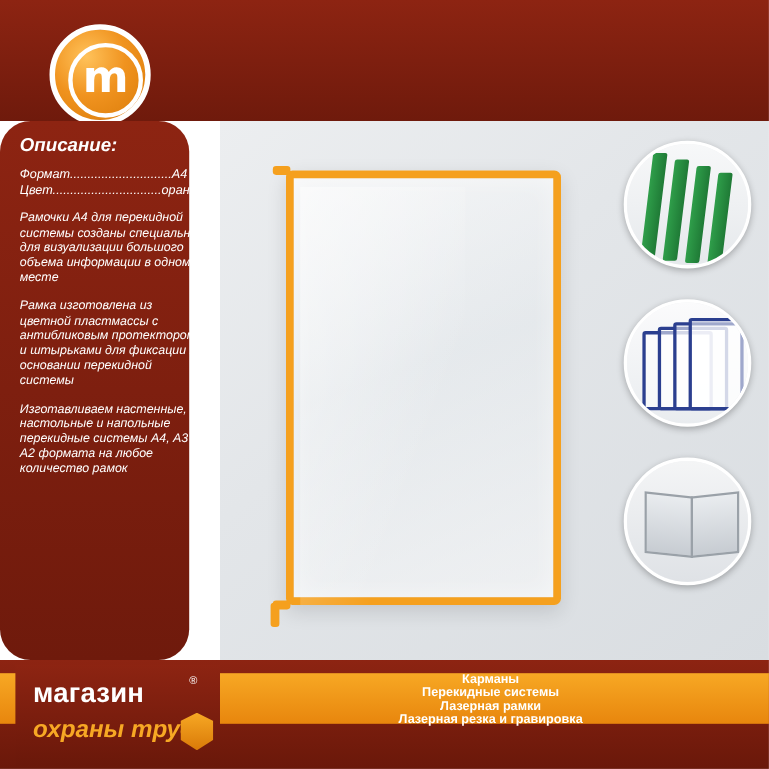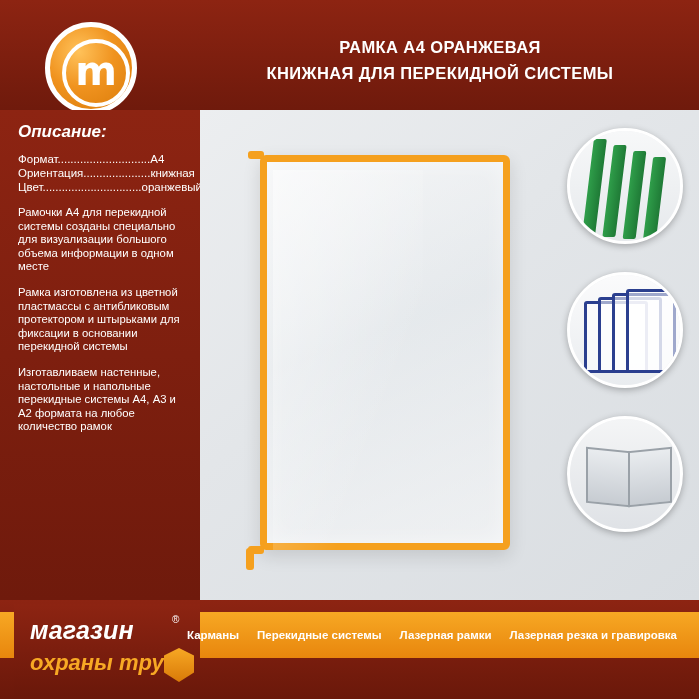--- a/index.html
+++ b/index.html
@@ -13,26 +13,26 @@
     color:#ffffff;font-weight:bold;font-size:16.5px;line-height:26px;letter-spacing:.4px;}
   .logo-wrap{position:absolute;left:45px;top:22px;width:100px;height:100px;}
   .logo-circle{position:absolute;left:0;top:0;width:92px;height:92px;border-radius:50%;
     background:radial-gradient(circle at 35% 30%,#ffc25a 0%,#f0931f 45%,#d97a08 100%);
     border:5px solid #ffffff;box-sizing:border-box;}
   .logo-inner{position:absolute;left:12px;top:12px;width:68px;height:68px;border-radius:50%;
     border:4px solid #fff;box-sizing:border-box;display:flex;align-items:center;justify-content:center;}
   .logo-letter{color:#ffffff;font-size:40px;font-weight:bold;font-family:"DejaVu Sans",sans-serif;line-height:1;margin-top:-4px;}
 
   
-  .left-col{position:absolute;left:0;top:110px;width:200px;height:490px;background:#7a1f10;
-    background:linear-gradient(180deg,#8d2412 0%,#6f1a0c 100%);}
+  .left-col{position:absolute;left:0;top:110px;width:172px;height:490px;background:#7a1f10;
+    background:linear-gradient(180deg,#8d2412 0%,#6f1a0c 100%);border-radius:28px;}
   .left-inner{position:absolute;left:18px;top:8px;width:168px;color:#ffffff;}
   .desc-title{font-style:italic;font-weight:bold;font-size:17px;color:#ffffff;margin:4px 0 10px 0;}
-  .spec-line{font-size:11.5px;line-height:14px;white-space:nowrap;}
-  .para{font-size:11.3px;line-height:13.6px;margin-top:12px;}
+  .spec-line{font-style:italic;font-size:11.5px;line-height:14px;white-space:nowrap;}
+  .para{font-style:italic;font-size:11.3px;line-height:13.6px;margin-top:12px;}
 
   
   .photo{position:absolute;left:200px;top:110px;width:499px;height:490px;
     background:linear-gradient(140deg,#eceef0 0%,#e3e6e9 40%,#d9dde1 100%);}
   .frame-wrap{position:absolute;left:60px;top:45px;width:250px;height:405px;}
   .frame-outer{position:absolute;left:0;top:0;width:250px;height:395px;border:7px solid #f5a01e;
     border-radius:6px;box-sizing:border-box;
     background:linear-gradient(160deg,rgba(255,255,255,.55) 0%,rgba(235,240,243,.35) 45%,rgba(255,255,255,.5) 100%);
     box-shadow:0 6px 18px rgba(0,0,0,.12), inset 0 0 22px rgba(255,255,255,.5);}
   .frame-sheen{position:absolute;left:6px;top:8px;width:150px;height:380px;
@@ -54,55 +54,50 @@
   .t3bg{position:absolute;inset:0;background:linear-gradient(180deg,#f4f5f6 0%,#dfe2e6 100%);}
   .grey-panel{position:absolute;background:linear-gradient(180deg,#e9ecef,#c7ccd2);border:2px solid #9aa1a8;}
 
   
   .footer{position:absolute;left:0;top:600px;width:699px;height:99px;background:#7a1f10;
     background:linear-gradient(180deg,#8d2412 0%,#6a180a 100%);}
   .footer-orange{position:absolute;left:0;top:612px;width:699px;height:46px;
     background:linear-gradient(180deg,#f7a824 0%,#e8860d 100%);}
   .shop-block{position:absolute;left:14px;top:604px;width:186px;height:92px;background:#7a1f10;
     background:linear-gradient(180deg,#8d2412 0%,#6a180a 100%);}
-  .shop-line1{position:absolute;left:16px;top:12px;color:#ffffff;font-weight:bold;font-size:25px;font-style:italic;letter-spacing:.2px;}
+  .shop-line1{position:absolute;left:16px;top:12px;color:#ffffff;font-weight:bold;font-size:25px;letter-spacing:.2px;}
   .shop-reg{position:absolute;left:158px;top:10px;color:#ffffff;font-size:10px;}
   .shop-line2{position:absolute;left:16px;top:46px;color:#f7a824;font-weight:bold;font-size:22px;font-style:italic;}
   .shop-mark{position:absolute;left:150px;top:44px;width:30px;height:34px;
     background:linear-gradient(180deg,#f7a824,#d97a08);clip-path:polygon(50% 0,100% 22%,100% 72%,50% 100%,0 72%,0 22%);}
   .footer-menu{position:absolute;left:206px;top:612px;width:480px;height:46px;display:flex;align-items:center;
-    justify-content:flex-end;color:#ffffff;font-size:11.5px;font-weight:bold;}
+    justify-content:flex-start;color:#ffffff;font-size:11.5px;font-weight:bold;flex-direction:column;}
   .fm-item{padding:0 9px;white-space:nowrap;}
   .fm-sep{width:1px;height:22px;background:rgba(255,255,255,.55);}
 </style>
 </head>
 <body>
 
 <div class="page">
 
   <div class="header">
     <div class="logo-wrap">
       <div class="logo-circle">
         <div class="logo-inner">
           <span class="logo-letter">m</span>
         </div>
       </div>
     </div>
-    <div class="header-title">
-      <div>РАМКА А4 ОРАНЖЕВАЯ</div>
-      <div>КНИЖНАЯ ДЛЯ ПЕРЕКИДНОЙ СИСТЕМЫ</div>
-    </div>
   </div>
 
   <div class="left-col">
     <div class="left-inner">
       <div class="desc-title">Описание:</div>
 
       <div class="spec-line">Формат.............................А4</div>
-      <div class="spec-line">Ориентация.....................книжная</div>
       <div class="spec-line">Цвет...............................оранжевый</div>
 
       <div class="para">Рамочки А4 для перекидной системы созданы специально для визуализации большого объема информации в одном месте</div>
       <div class="para">Рамка изготовлена из цветной пластмассы с антибликовым протектором и штырьками для фиксации в основании перекидной системы</div>
       <div class="para">Изготавливаем настенные, настольные и напольные перекидные системы А4, А3 и А2 формата на любое количество рамок</div>
     </div>
   </div>
 
   <div class="photo">
     <div class="frame-wrap">

